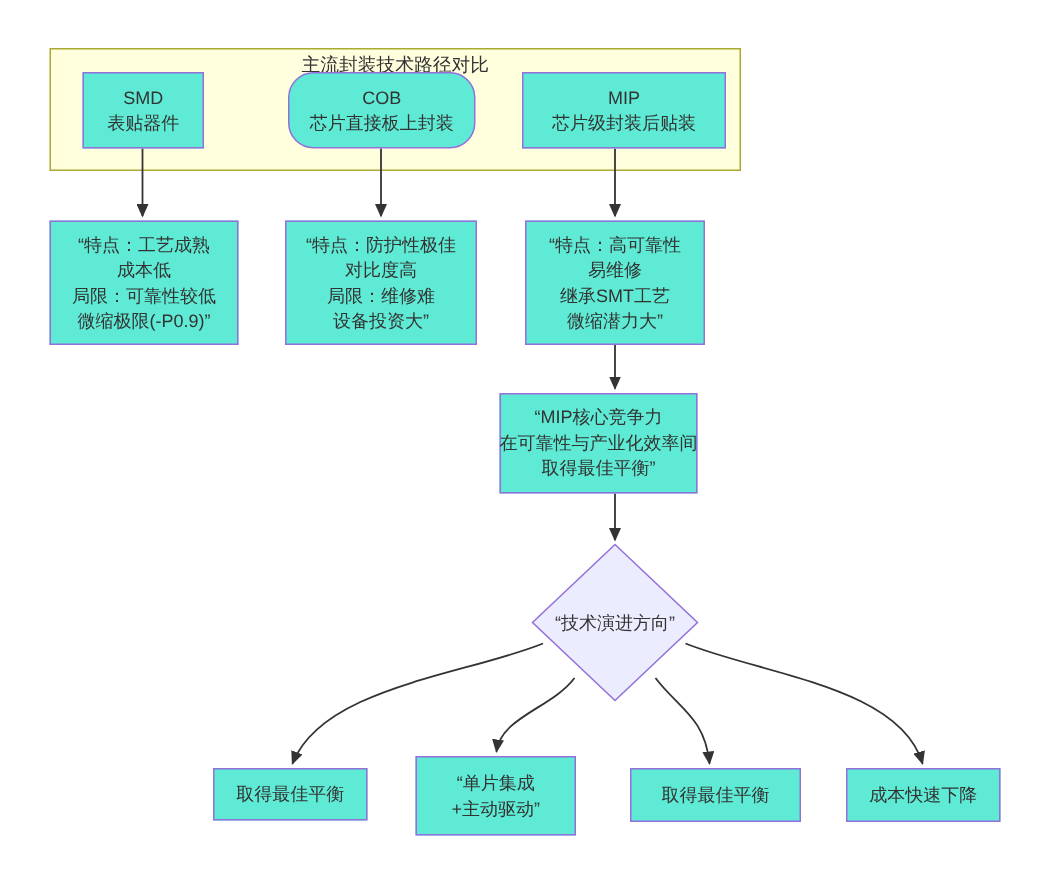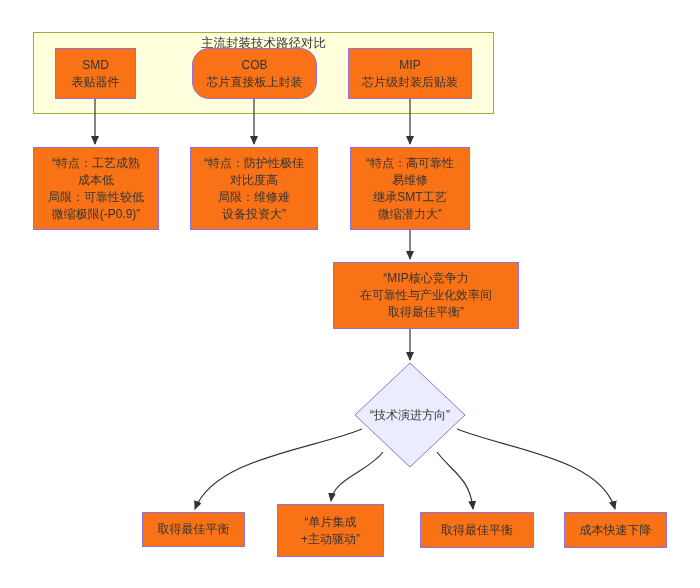--- a/index.html
+++ b/index.html
@@ -27,21 +27,21 @@
   .cluster-title {
     width: 100%;
     text-align: center;
     padding-top: 3px;
     font-size: 12.5px;
     line-height: 15px;
     color: #333333;
   }
   .node {
     position: absolute;
-    background: #f97316;
+    background: #5eead4;
     border: 1px solid #9370DB;
     box-sizing: border-box;
     display: flex;
     flex-direction: column;
     align-items: center;
     justify-content: center;
     text-align: right;
     font-size: 12px;
     line-height: 17px;
     color: #333333;
@@ -70,25 +70,25 @@
     display: flex;
     align-items: center;
     justify-content: center;
     font-size: 12px;
     color: #333333;
     text-align: center;
   }
   
   .n-smd        { left: 55px;  top: 48px;  width: 81px;  height: 51px; }
   .n-cob        { left: 192px; top: 48px;  width: 125px; height: 51px; border-radius: 17px; }
-  .n-mip        { left: 348px; top: 48px;  width: 124px; height: 51px; }
+  .n-mip        { left: 348px; top: 48px;  width: 136px; height: 51px; }
   .n-smd-traits { left: 33px;  top: 147px; width: 126px; height: 83px; }
   .n-cob-traits { left: 190px; top: 147px; width: 128px; height: 83px; }
   .n-mip-traits { left: 350px; top: 147px; width: 120px; height: 83px; }
-  .n-mip-core   { left: 333px; top: 262px; width: 186px; height: 67px; }
+  .n-mip-core   { left: 333px; top: 262px; width: 132px; height: 67px; }
   .n-trend1     { left: 142px; top: 512px; width: 103px; height: 35px; }
   .n-trend2     { left: 277px; top: 504px; width: 107px; height: 53px; }
   .n-trend3     { left: 420px; top: 512px; width: 114px; height: 36px; }
   .n-trend4     { left: 564px; top: 512px; width: 103px; height: 36px; }
 </style>
 </head>
 <body>
 
 <div class="canvas">
 

